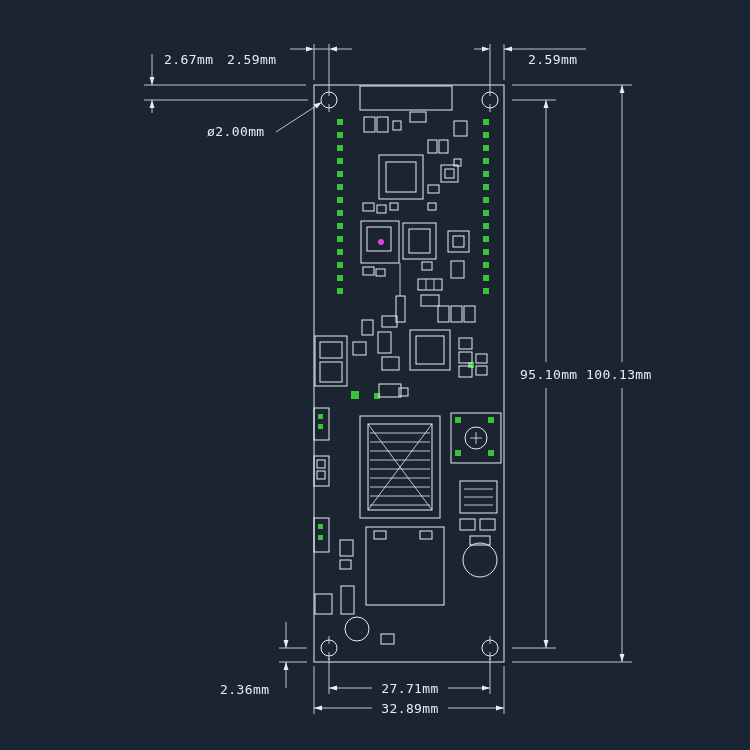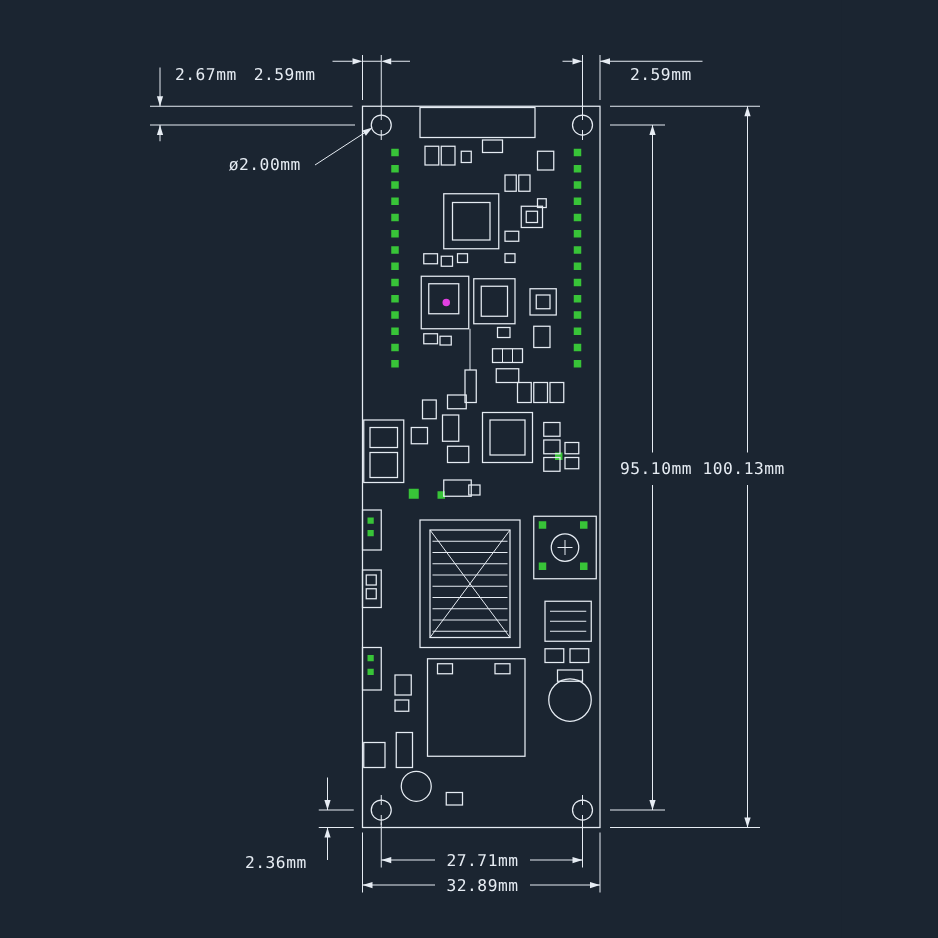--- a/index.html
+++ b/index.html
@@ -1,19 +1,19 @@
 <!DOCTYPE html>
 <html style="--bg: #1b2531; --line: #e6ecf3; --green: #38c438; --magenta: #e240e2;"><head>
 <meta charset="utf-8">
 <style>
   :root{
     --bg:#1b2531; --line:#e6ecf3; --green:#38c438; --magenta:#e240e2;
   }
   html,body{margin:0;padding:0;background:var(--bg);}
-  .stage{width:673px;height:750px;position:relative;background:var(--bg);overflow:hidden;}
+  .stage{width:673px;height:750px;position:relative;background:var(--bg);overflow:hidden;padding-left:24px;}
   svg{display:block;}
   .line{stroke:var(--line);fill:none;stroke-width:1;}
   .thin{stroke:var(--line);fill:none;stroke-width:0.8;}
   .arrow{fill:var(--line);stroke:none;}
   .pad{fill:var(--green);stroke:none;}
   .magenta{fill:var(--magenta);stroke:none;}
   .dim-text{fill:var(--line);font-family:"DejaVu Sans Mono",monospace;font-size:13px;letter-spacing:.4px;}
 </style>
 </head>
 <body>

